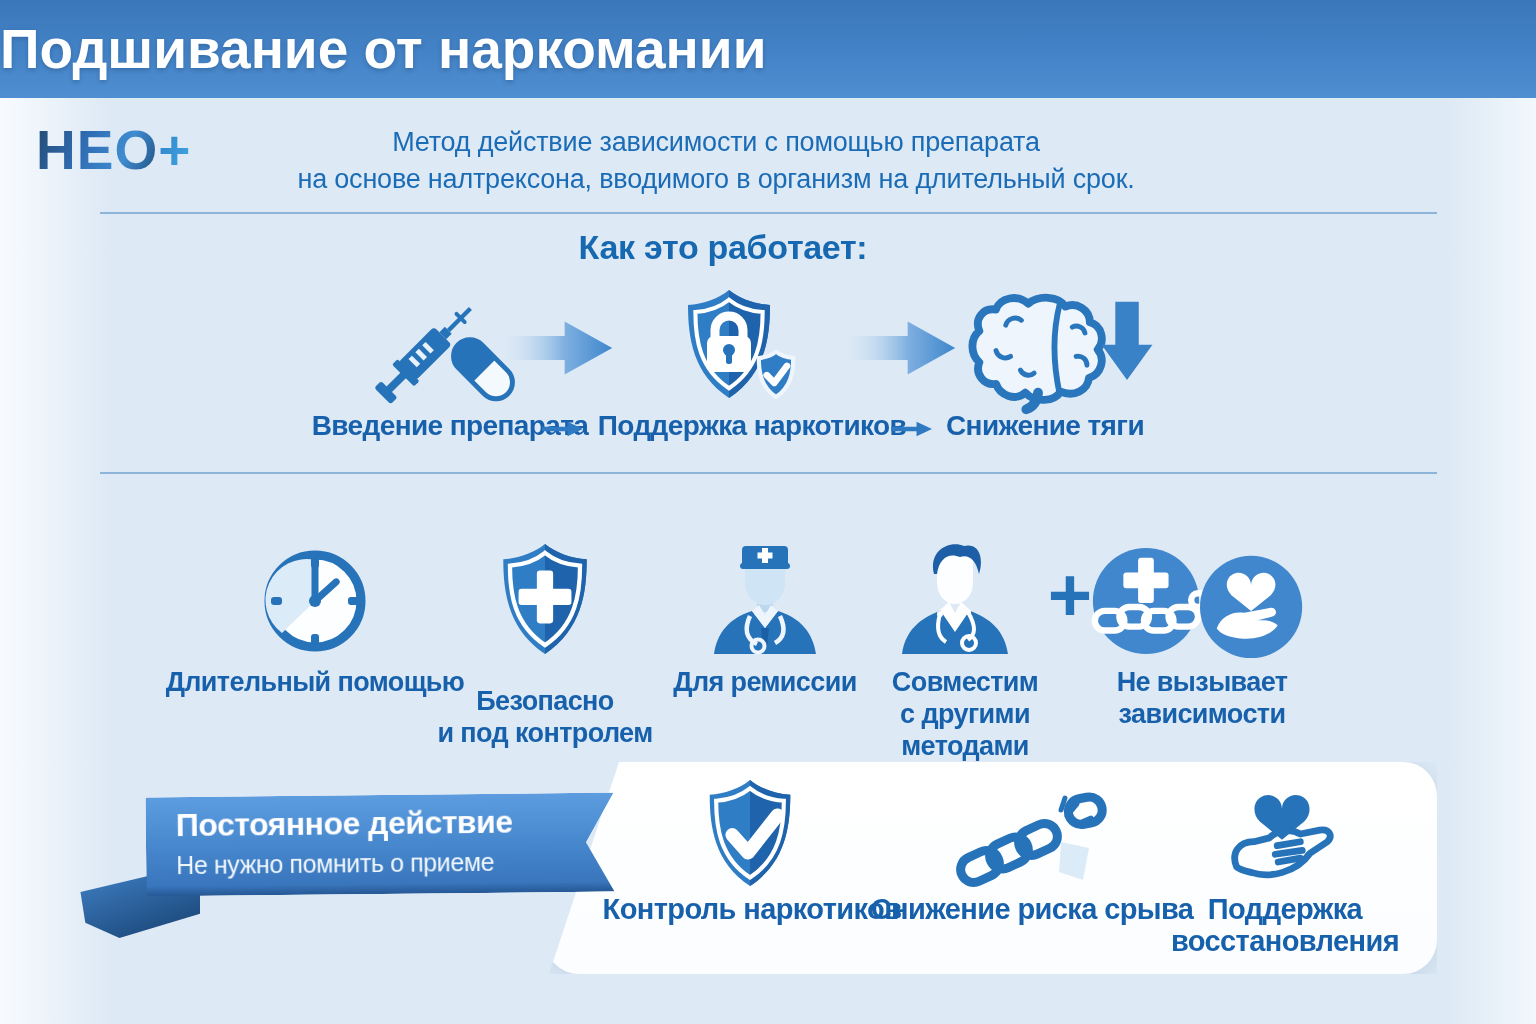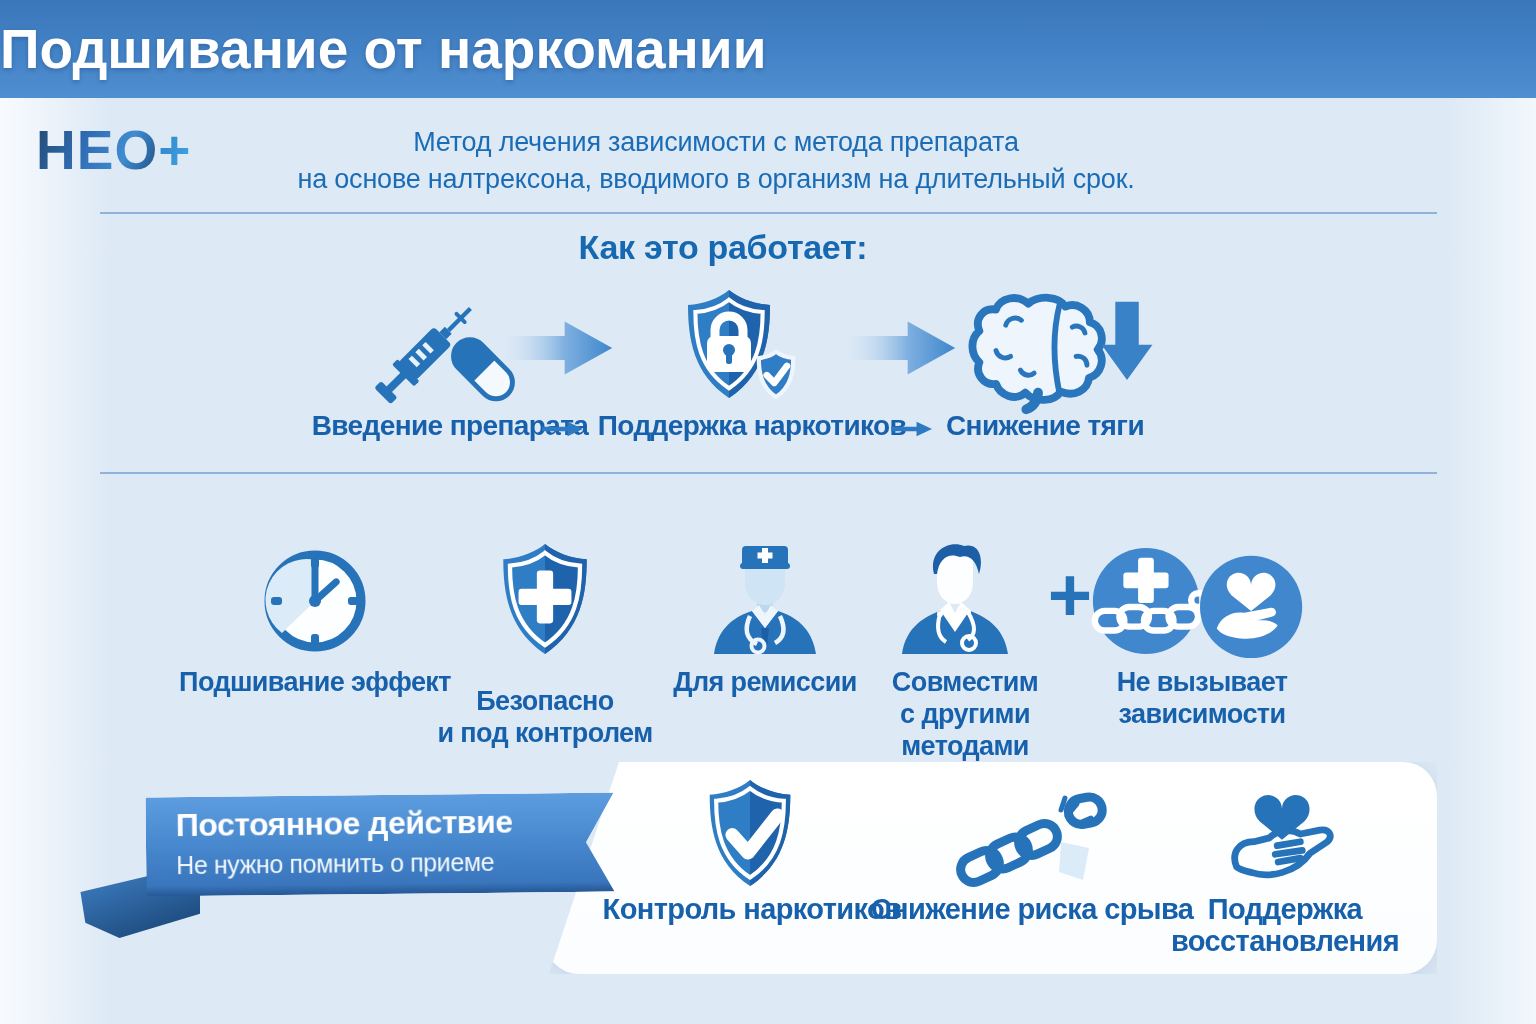--- a/index.html
+++ b/index.html
@@ -70,21 +70,21 @@
 
   <div class="header">
     <div class="ttl">Подшивание от наркомании</div>
   </div>
 
   <div class="logo">
     <span class="neo">НЕО</span><span class="plus">+</span>
   </div>
 
   <div class="intro">
-    <div>Метод лечения зависимости с метода препарата</div>
+    <div>Метод действие зависимости с помощью препарата</div>
     <div>на основе налтрексона, вводимого в организм на длительный срок.</div>
   </div>
 
   <div class="divider" style="top:212px"></div>
 
   <div class="sec-h" style="left:723px;top:228px">Как это работает:</div>
 
   <div class="icn" style="left:450px;top:282px">
     <svg width="158" height="128" viewBox="0 0 160 132">
       <g fill="#2673ba">
@@ -241,21 +241,21 @@
         <rect x="83" y="62" width="30" height="20" rx="10"></rect>
         <rect x="106" y="48" width="22" height="14" rx="7"></rect>
       </g>
       <circle cx="167" cy="62" r="52" fill="#4187cd"></circle>
       <path d="M167 40 C167 30 156 24 148 29 C141 33 140 43 147 50 L167 66 L187 50 C194 43 193 33 186 29 C178 24 167 30 167 40 Z" fill="#ffffff"></path>
       <path d="M132 84 C136 72 148 66 160 68 L186 63 C193 62 195 70 188 72 L172 76 C180 75 190 76 194 81 C188 90 172 96 156 94 C146 93 137 91 132 84 Z" fill="#ffffff"></path>
     </svg>
   </div>
 
   <div class="lbl" style="left:315px;top:666px;font-size:27px">
-    <div>Подшивание эффект</div>
+    <div>Длительный помощью</div>
   </div>
   <div class="lbl" style="left:545px;top:685px;font-size:27px">
     <div>Безопасно</div>
     <div>и под контролем</div>
   </div>
   <div class="lbl" style="left:765px;top:666px;font-size:27px">
     <div>Для ремиссии</div>
   </div>
   <div class="lbl" style="left:965px;top:666px;font-size:27px">
     <div>Совместим</div>

